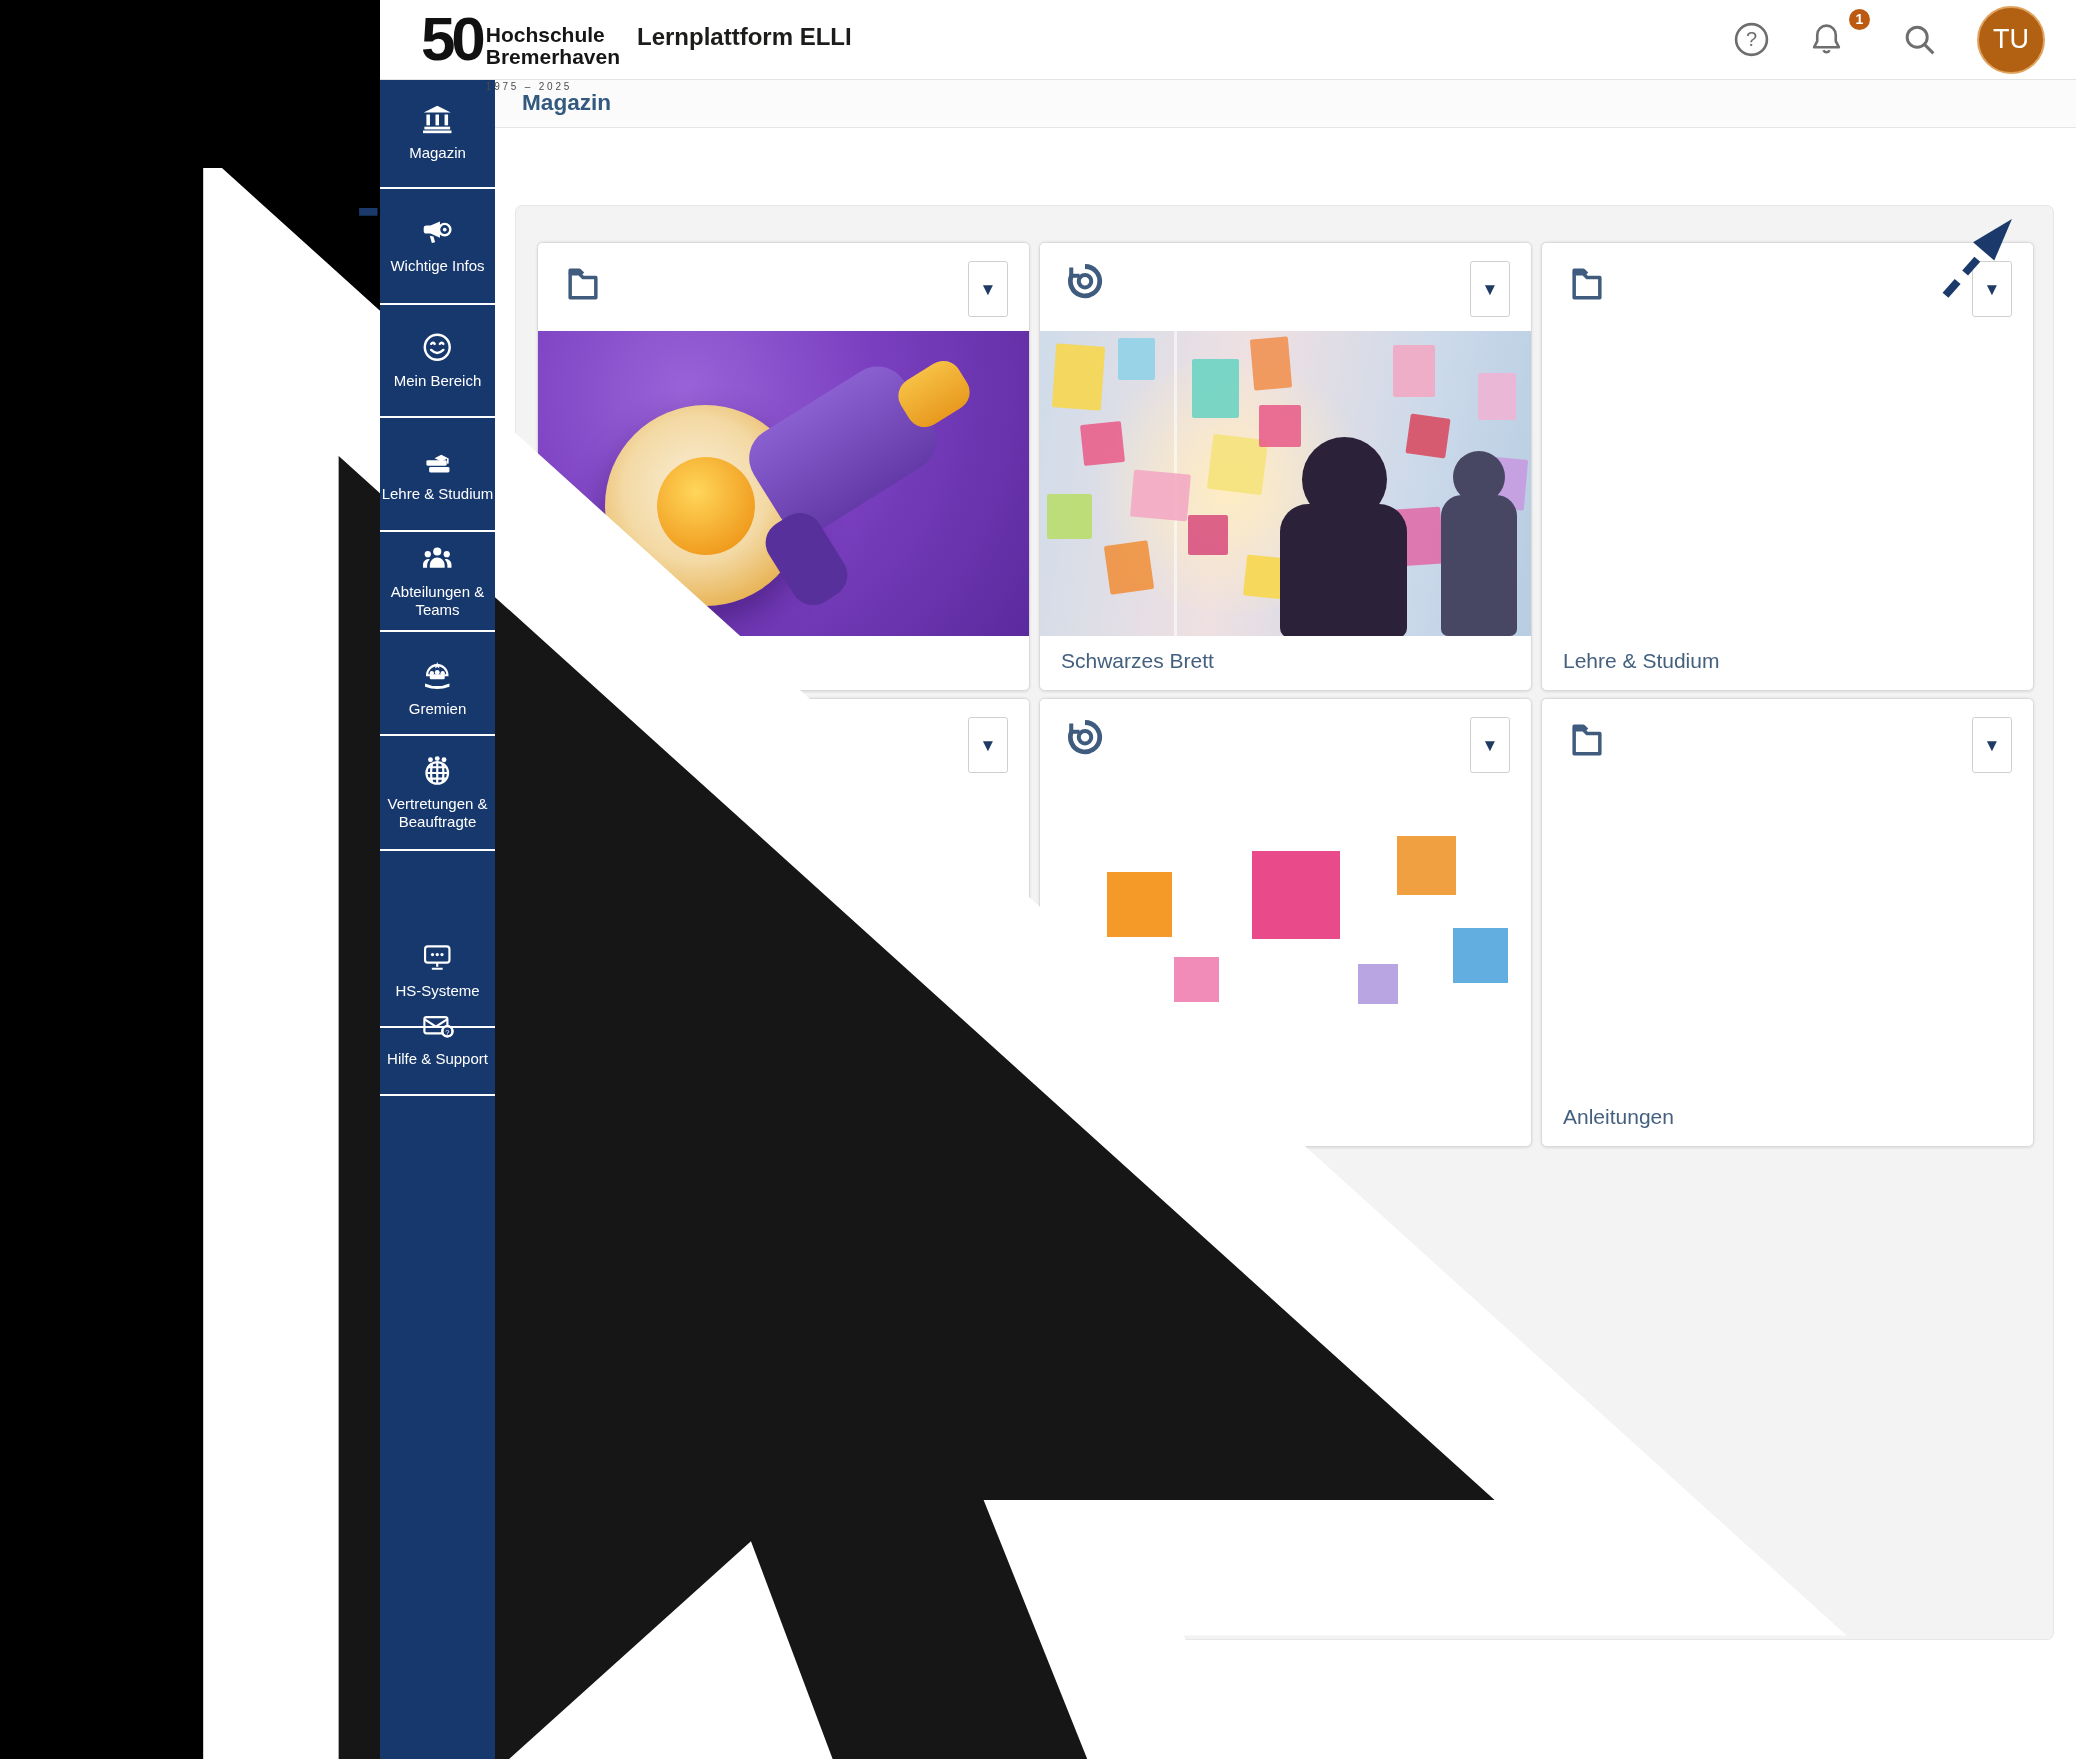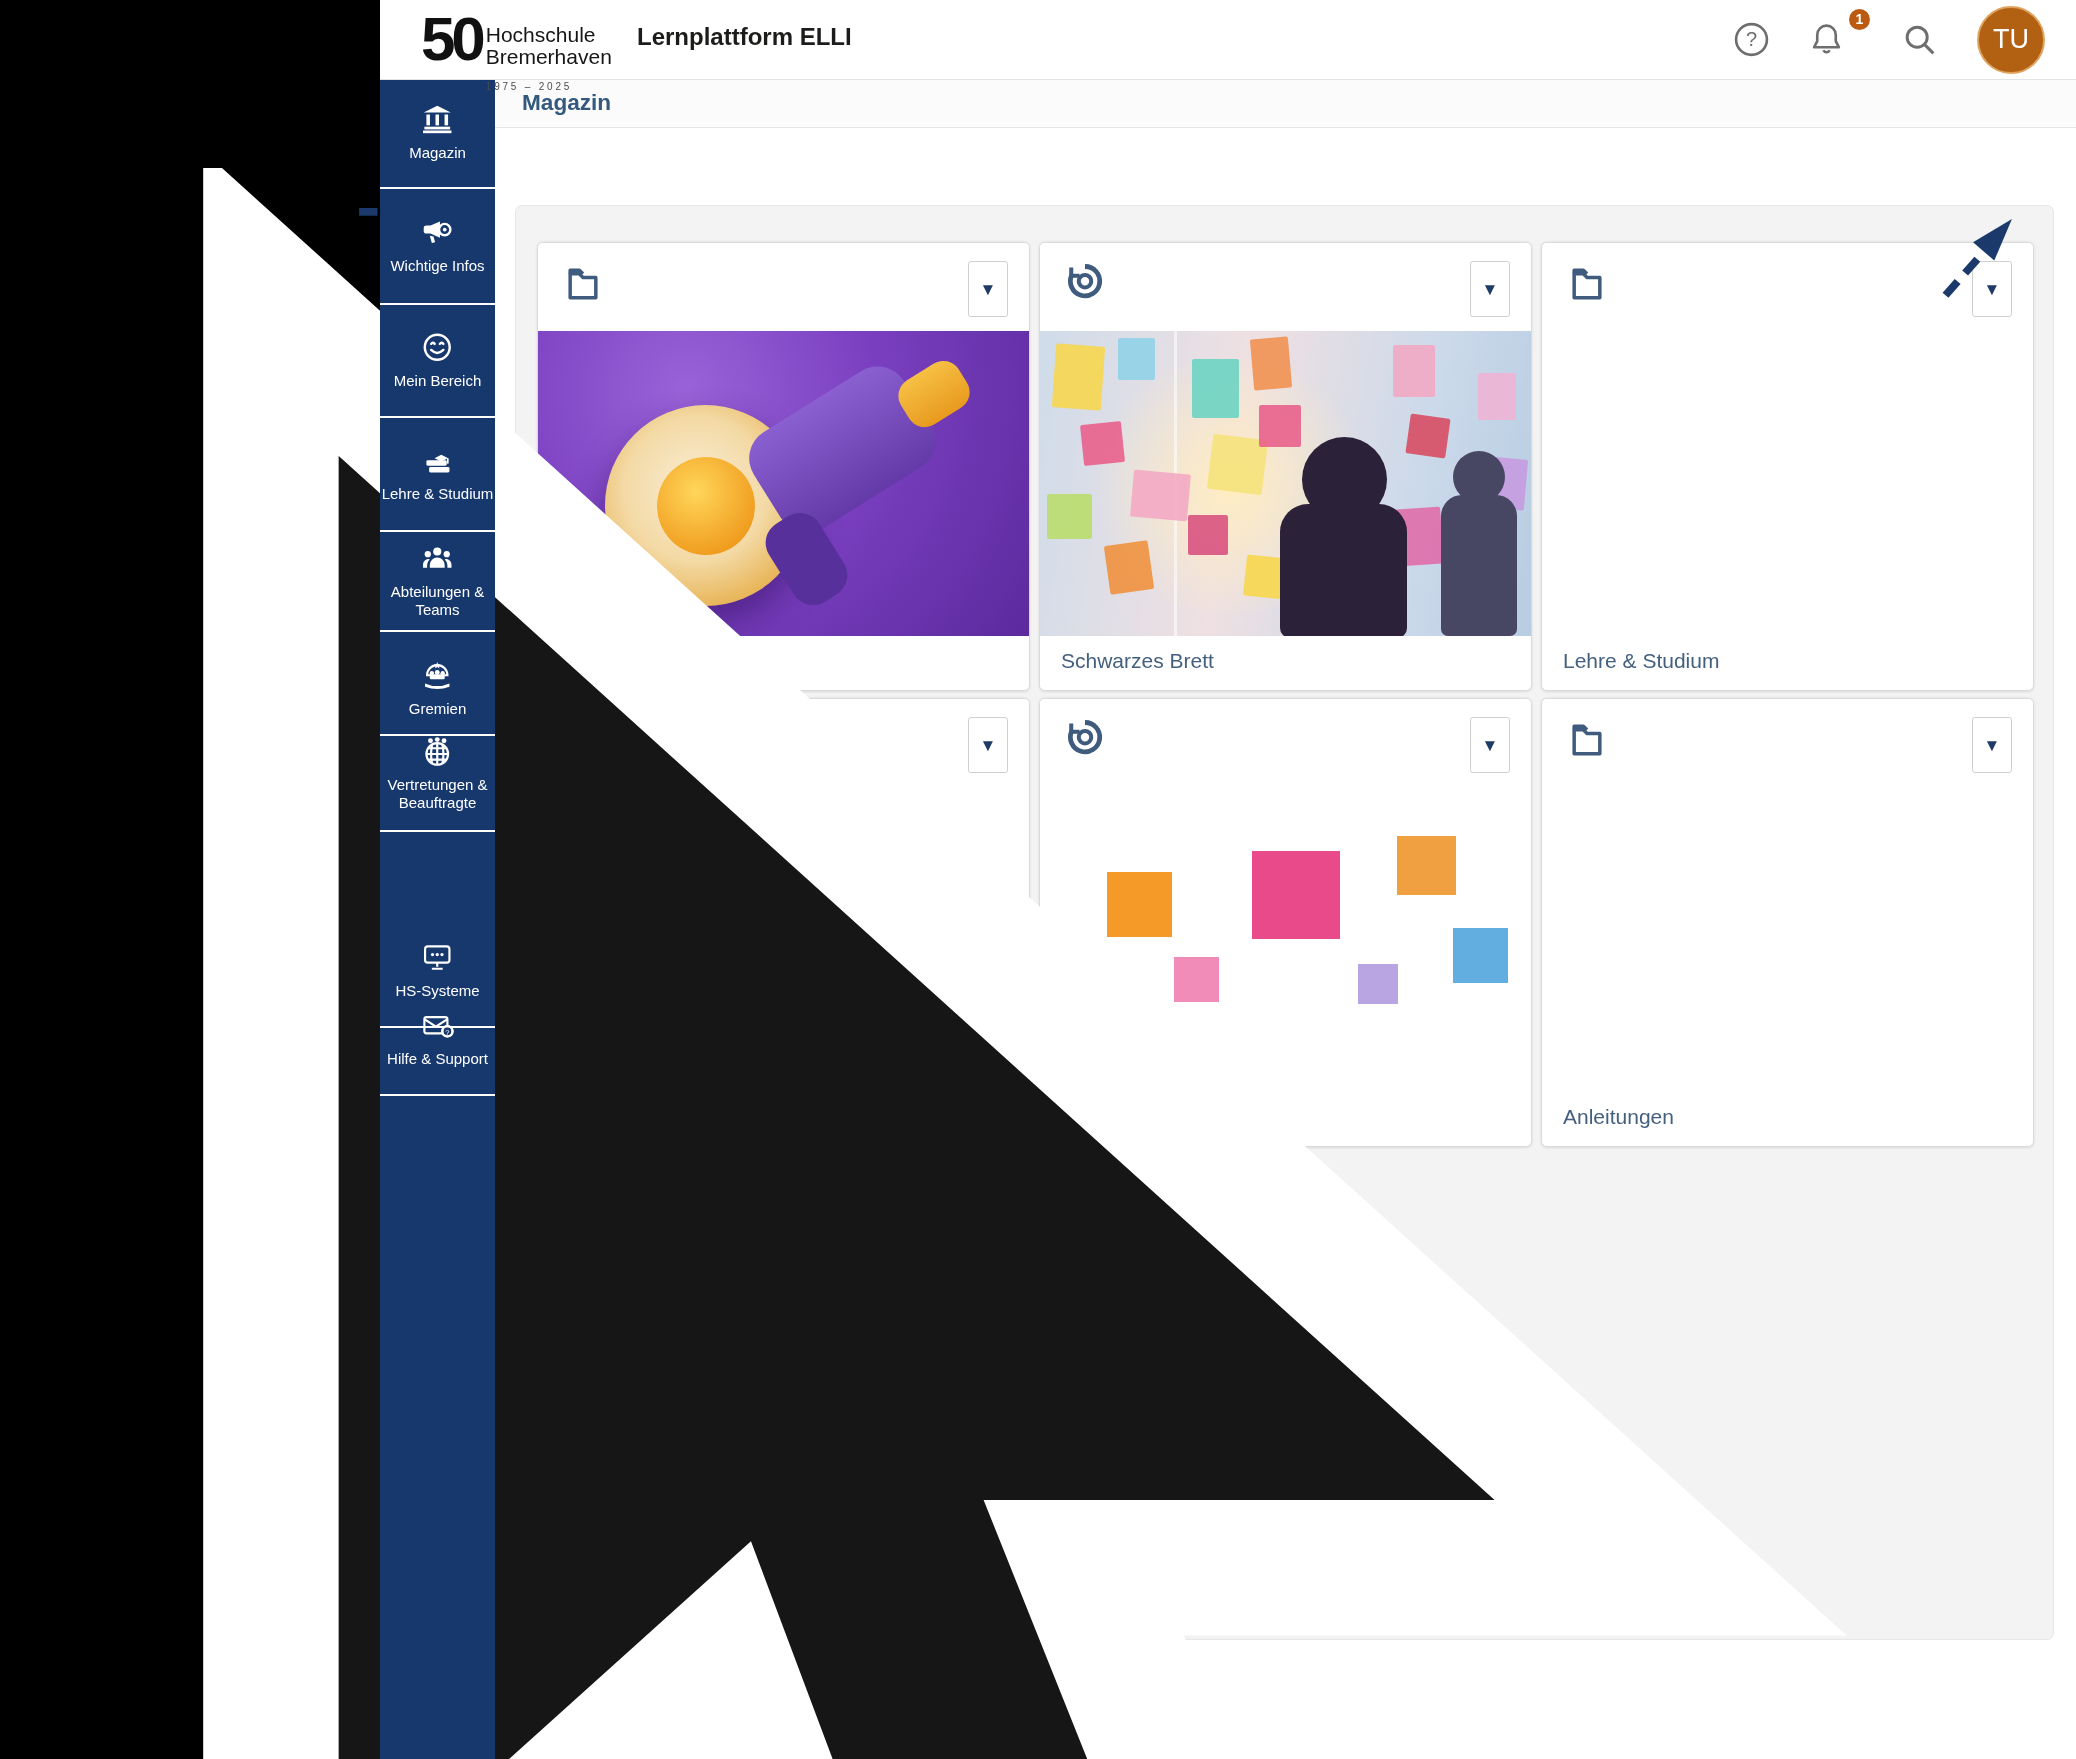--- a/index.html
+++ b/index.html
@@ -6,21 +6,21 @@
   body{width:2077px;height:1760px;position:relative;overflow:hidden;
        font-family:"Liberation Sans","DejaVu Sans",sans-serif;}
   .abs{position:absolute;}
 
   
   #app{left:380px;top:0;width:1697px;height:1760px;background:#fff;}
   #header{left:380px;top:0;width:1697px;height:79px;background:#fff;border-bottom:1.4px solid #e3e3e3;z-index:5;}
   #logo{left:41px;top:5.7px;display:flex;align-items:flex-start;cursor:pointer;}
   #logo .big{font-size:62px;font-weight:800;line-height:65px;letter-spacing:-4.2px;color:#111;}
   #logo .col{margin-left:4.2px;margin-top:18.4px;}
-  #logo .l1,#logo .l2{font-size:21px;font-weight:400;color:#161616;line-height:22px;}
+  #logo .l1,#logo .l2{font-size:21px;font-weight:700;color:#161616;line-height:22px;}
   #logo .yrs{font-size:10px;color:#4c4c4c;letter-spacing:2.8px;margin-top:13px;}
   #apptitle{left:257px;top:0;height:74px;display:flex;align-items:center;font-size:24px;font-weight:700;color:#1c1c1a;}
   .hicon{top:21px;width:37px;height:37px;color:#6e6e6e;cursor:pointer;}
   #help-ic{left:1353px;}
   #bell-ic{left:1428px;}
   #badge{left:1469px;top:8.5px;width:21px;height:21px;border-radius:50%;background:#bc5a12;color:#fff;
          font-size:14px;font-weight:700;display:flex;align-items:center;justify-content:center;}
   #search-ic{left:1521px;}
   #avatar{left:1597px;top:5.7px;width:68px;height:68px;border-radius:50%;background:#b26011;
           border:2.8px solid #dfa35f;box-sizing:border-box;color:#fff;font-size:27px;font-weight:500;
@@ -253,21 +253,21 @@
           <path d="M12 2.2 12.7 4h1.9l-1.5 1.2.6 1.8L12 5.9 10.3 7l.6-1.8L9.4 4h1.9z"></path>
           <path d="M4.5 12a7.5 7.5 0 0 1 15 0z" fill="none" stroke="#fff" stroke-width="1.6"></path>
           <circle cx="8" cy="10.5" r="1.6"></circle>
           <circle cx="12" cy="10" r="1.8"></circle>
           <circle cx="16" cy="10.5" r="1.6"></circle>
           <rect x="6.5" y="12" width="11" height="3" rx="1"></rect>
           <path d="M3 18q9 4 18 0v2.5q-9 3.4-18 0z"></path>
         </svg></span>
     <span class="lbl">Gremien</span>
   </div>
-  <div class="sbitem" style="top:639px;height:114px">
+  <div class="sbitem" style="top:658px;height:114px">
     <span><svg viewBox="0 0 24 24" fill="none" stroke="#fff" stroke-width="1.6">
           <circle cx="12" cy="14" r="8"></circle>
           <path d="M4 14h16M5.3 9.8h13.4M5.3 18.2h13.4M12 6v16M8.2 6.8q-1.5 7.2 0 14.4M15.8 6.8q1.5 7.2 0 14.4"></path>
           <circle cx="7" cy="4.2" r="1.8" fill="#fff" stroke="none"></circle>
           <circle cx="12" cy="3.4" r="1.8" fill="#fff" stroke="none"></circle>
           <circle cx="17" cy="4.2" r="1.8" fill="#fff" stroke="none"></circle>
         </svg></span>
     <span class="lbl">Vertretungen &amp;
 Beauftragte</span>
   </div>

